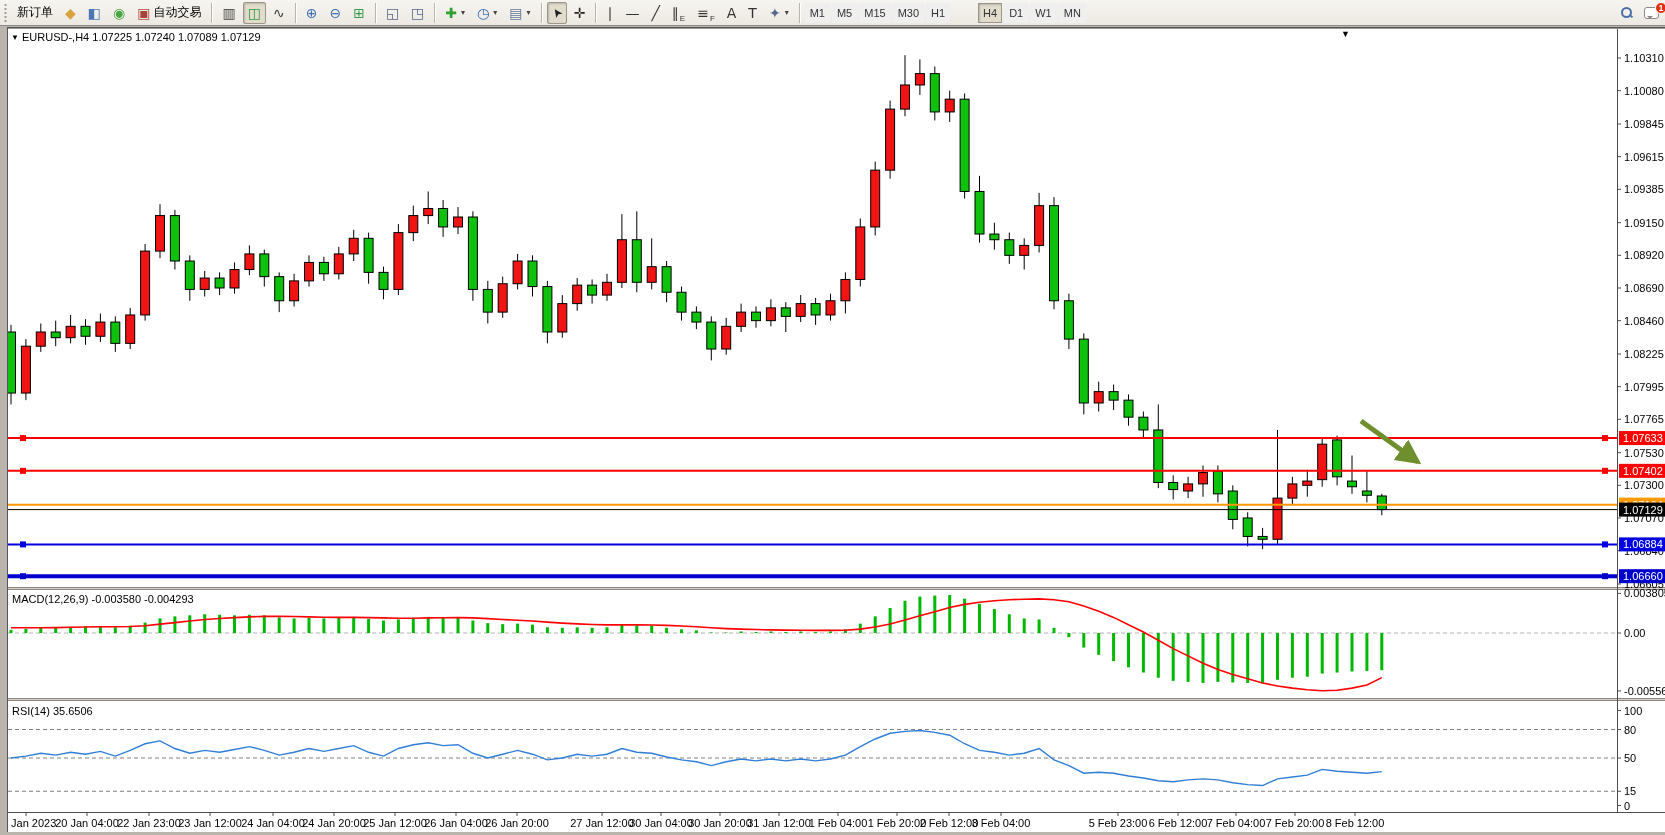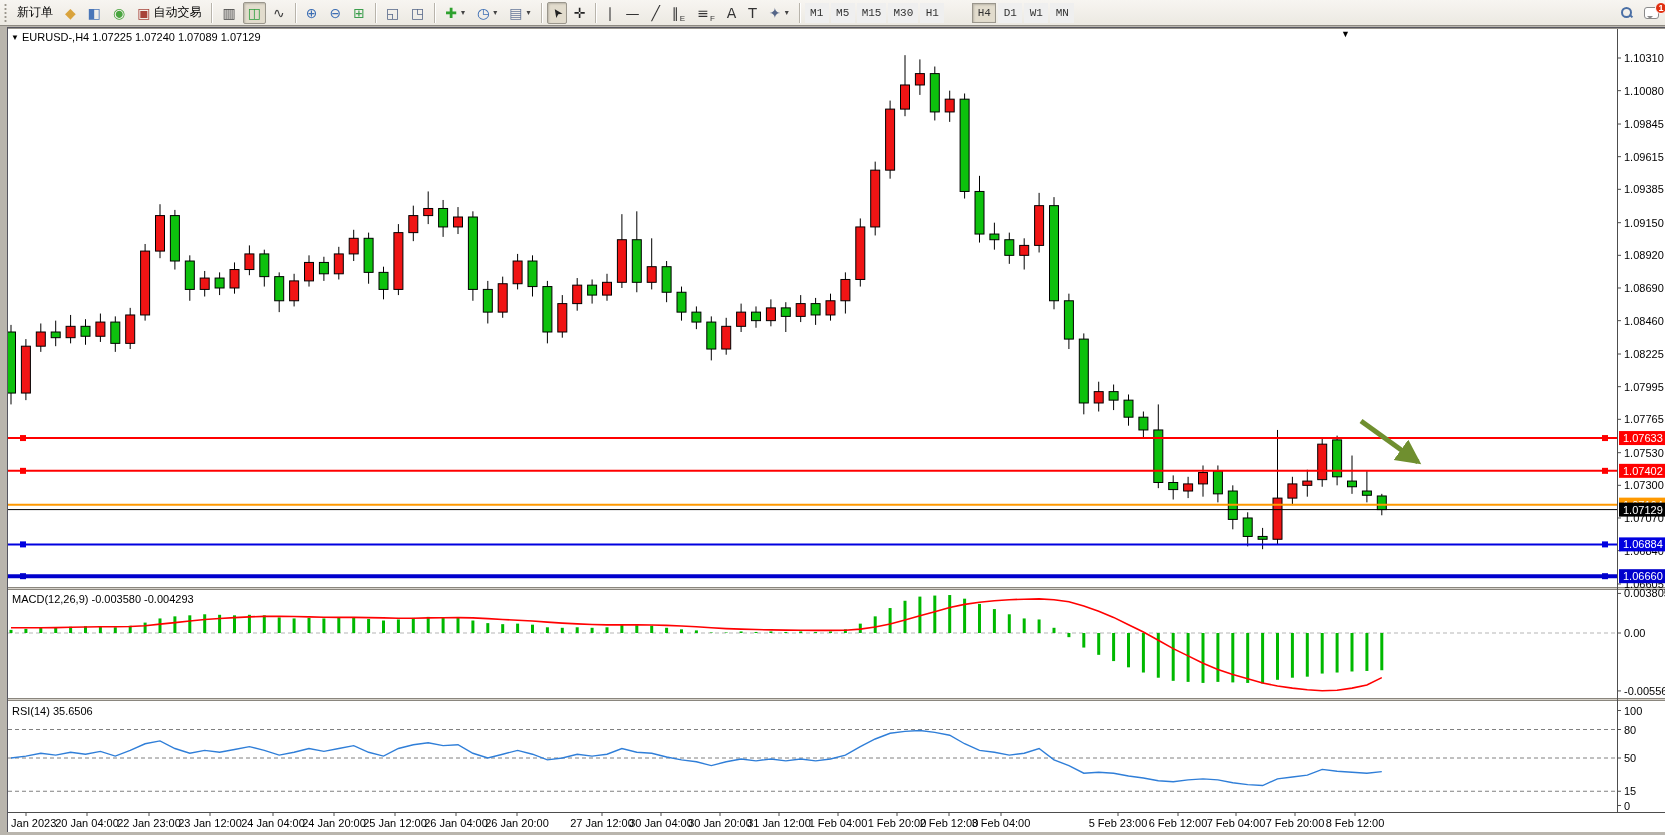--- a/index.html
+++ b/index.html
@@ -26,21 +26,21 @@
     height:22px;padding:0 4px;margin:0 1px;
     background:transparent;border:1px solid transparent;border-radius:2px;
     font-size:12px;cursor:default;position:relative;
   }
   .tb-btn.active{background:#e2dccd;border:1px solid #9a968c;box-shadow:inset 1px 1px 2px rgba(0,0,0,.18);}
   .tb-btn .glyph{font-size:14px;line-height:14px;font-family:"DejaVu Sans",sans-serif;}
   .tb-btn .glyph-rot{display:inline-block;transform:rotate(-125deg);font-size:12px;}
   .tb-btn .sub{font-size:8px;margin-left:-2px;align-self:flex-end;color:#333;}
   .tb-btn .caret{font-size:8px;color:#444;margin-left:1px;}
   .tb-tf{height:20px;min-width:24px;text-align:center;padding:0 4px;margin:0 1px;
-    border:1px solid transparent;font-size:11px;color:#333;display:inline-flex;align-items:center;justify-content:center;font-family:Liberation Mono, monospace;}
+    border:1px solid transparent;font-size:11px;color:#333;display:inline-flex;align-items:center;justify-content:center;}
   .tb-tf.active{background:#e2dccd;border:1px solid #9a968c;box-shadow:inset 1px 1px 2px rgba(0,0,0,.18);margin-left:27px;}
   .tb-spacer{flex:1;}
   
   .mag{position:relative;width:11px;height:11px;display:inline-block;}
   .mag::before{content:"";position:absolute;left:0;top:0;width:7px;height:7px;border:2px solid #4a6fa5;border-radius:50%;}
   .mag::after{content:"";position:absolute;left:8px;top:8px;width:4px;height:2px;background:#4a6fa5;transform:rotate(45deg);}
   .bubble{position:relative;width:13px;height:10px;display:inline-block;border:1.5px solid #8a8a8a;border-radius:3px;background:#fff;}
   .bubble::after{content:"";position:absolute;left:2px;bottom:-4px;border:3px solid transparent;border-top-color:#8a8a8a;}
   .badge{
     position:absolute;top:-1px;right:-4px;min-width:12px;height:12px;border-radius:7px;

